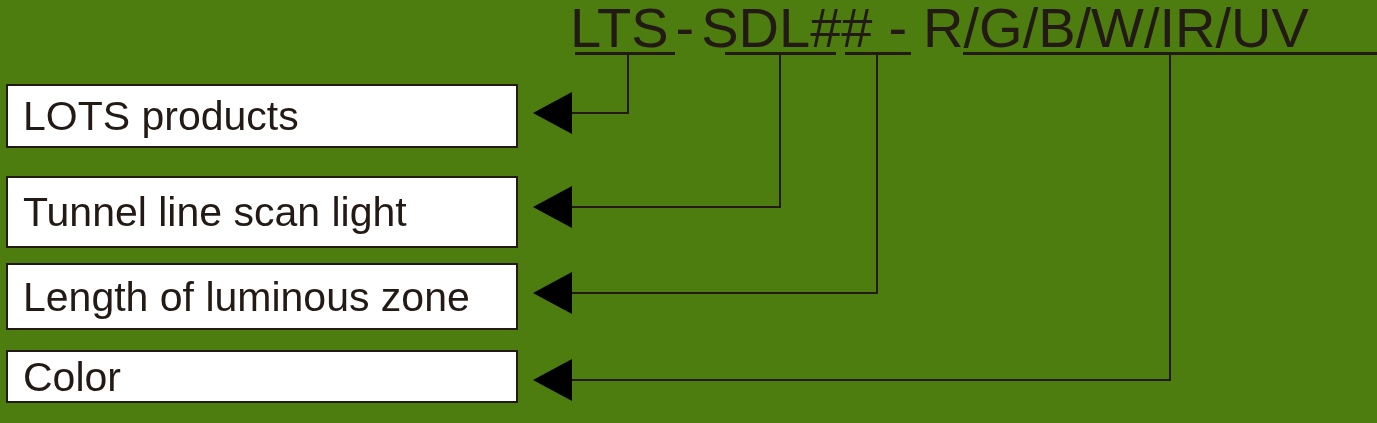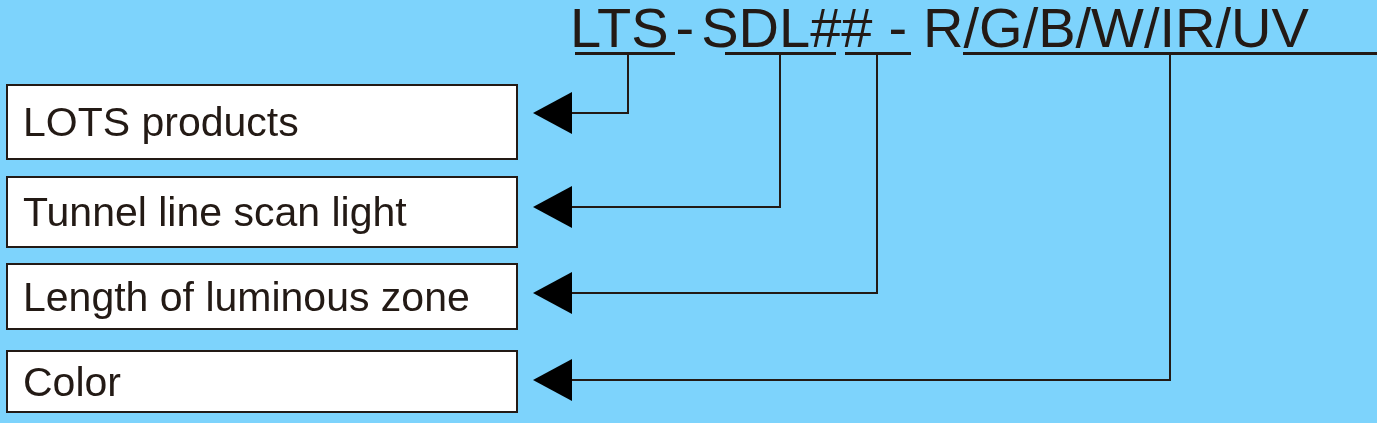--- a/index.html
+++ b/index.html
@@ -7,21 +7,21 @@
     padding: 0;
     background: #ffffff;
   }
   body {
     font-family: "Liberation Sans", sans-serif;
   }
   #canvas {
     position: relative;
     width: 1377px;
     height: 423px;
-    background: #7dd3fc;
+    background: #4d7c0f;
     overflow: hidden;
   }
 
   
   .pn-row {
     position: absolute;
     left: 570px;
     top: 0px;
     height: 56px;
     white-space: nowrap;
@@ -110,29 +110,29 @@
   <div class="arrow" style="left:533px; top:186px;"></div>
 
   <div class="vline" style="left:876px; top:54px;  height:239px;"></div>
   <div class="hline" style="left:570px; top:292px; width:308px;"></div>
   <div class="arrow" style="left:533px; top:272px;"></div>
 
   <div class="vline" style="left:1169px; top:54px;  height:326px;"></div>
   <div class="hline" style="left:570px;  top:379px; width:601px;"></div>
   <div class="arrow" style="left:533px;  top:359px;"></div>
 
-  <div class="label-box" style="top:84px;  height:76px;">
+  <div class="label-box" style="top:84px;  height:64px;">
     <span class="label-text">LOTS products</span>
   </div>
 
   <div class="label-box" style="top:176px; height:72px;">
     <span class="label-text">Tunnel line scan light</span>
   </div>
 
   <div class="label-box" style="top:263px; height:67px;">
     <span class="label-text">Length of luminous zone</span>
   </div>
 
-  <div class="label-box" style="top:350px; height:63px;">
+  <div class="label-box" style="top:350px; height:53px;">
     <span class="label-text">Color</span>
   </div>
 
 </div>
 
 </body></html>

